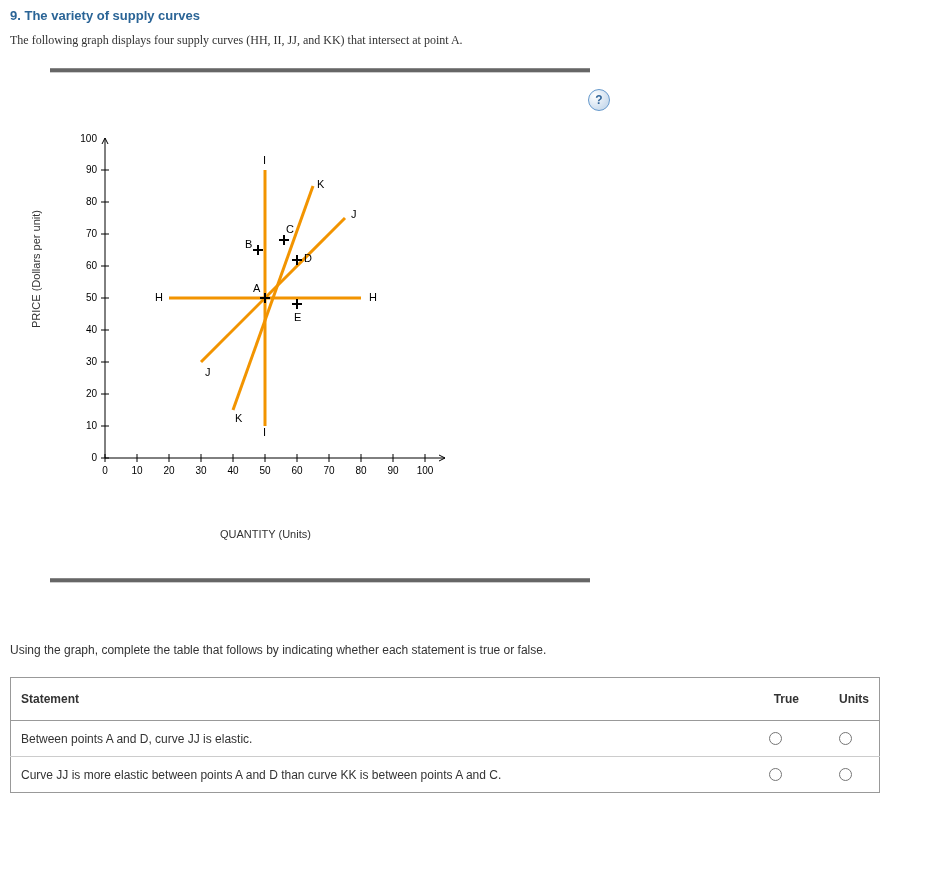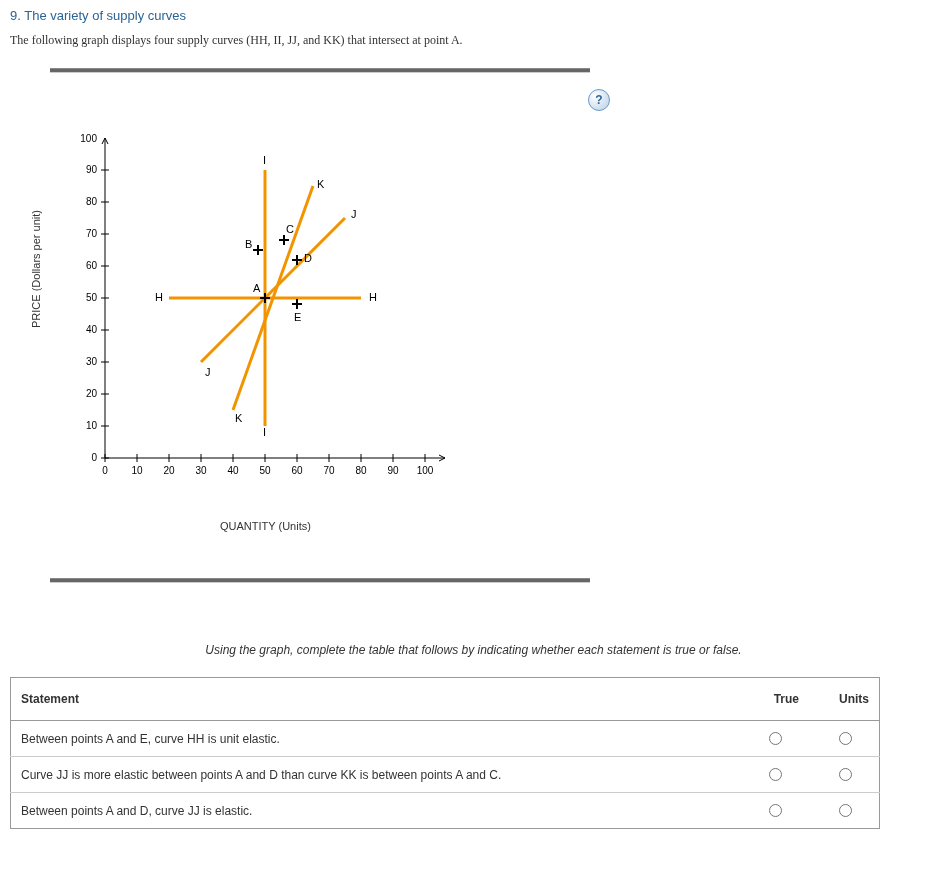--- a/index.html
+++ b/index.html
@@ -6,21 +6,21 @@
     font-family: Verdana, Arial, sans-serif;
     font-size: 12px;
     color: #333;
     margin: 0;
     padding: 8px 10px;
     width: 927px;
     background: #fff;
   }
   .qtitle {
     color: #2a6496;
-    font-weight: normal;
+    font-weight: bold;
     font-size: 13px;
     margin-bottom: 10px;
   }
   .intro {
     font-size: 12px;
     margin-bottom: 20px;
     font-family: Liberation Serif, serif;
   }
   .thick-rule {
     height: 3px;
@@ -67,29 +67,27 @@
     left: -20px;
     top: 200px;
     transform: rotate(-90deg);
     transform-origin: left top;
     font-size: 11px;
     white-space: nowrap;
   }
   .xlabel {
     position: absolute;
     left: 170px;
-    bottom: 16px;
+    bottom: 8px;
     font-size: 11px;
   }
   svg { display: block; }
   .instr {
-    font-style: italic;
     margin: 60px 0 20px 0;
     font-size: 12px;
-    text-align: center;
   }
   table.tf {
     border-collapse: collapse;
     border: 1px solid #999;
     width: 870px;
     font-size: 12px;
   }
   table.tf th {
     text-align: left;
     padding: 14px 10px;
@@ -285,28 +283,23 @@
 <div class="instr">Using the graph, complete the table that follows by indicating whether each statement is true or false.</div>
 
 <table class="tf">
   <tbody>
       <tr>
     <th>Statement</th>
     <th class="c">True</th>
     <th class="c">Units</th>
   </tr>
   <tr>
-    <td>Between points A and E, curve HH is unit elastic.</td>
-    <td class="c"><input type="radio" name="r0" style=""></td>
-    <td class="c"><input type="radio" name="r0" style=""></td>
+    <td>Between points A and D, curve JJ is elastic.</td>
+    <td class="c"><input type="radio" name="r1" style=""></td>
+    <td class="c"><input type="radio" name="r1" style=""></td>
   </tr>
   <tr>
     <td>Curve JJ is more elastic between points A and D than curve KK is between points A and C.</td>
     <td class="c"><input type="radio" name="r2" style=""></td>
     <td class="c"><input type="radio" name="r2" style=""></td>
   </tr>
-  <tr>
-    <td>Between points A and D, curve JJ is elastic.</td>
-    <td class="c"><input type="radio" name="r1" style=""></td>
-    <td class="c"><input type="radio" name="r1" style=""></td>
-  </tr>
 </tbody>
   </table>
 
 </body></html>

